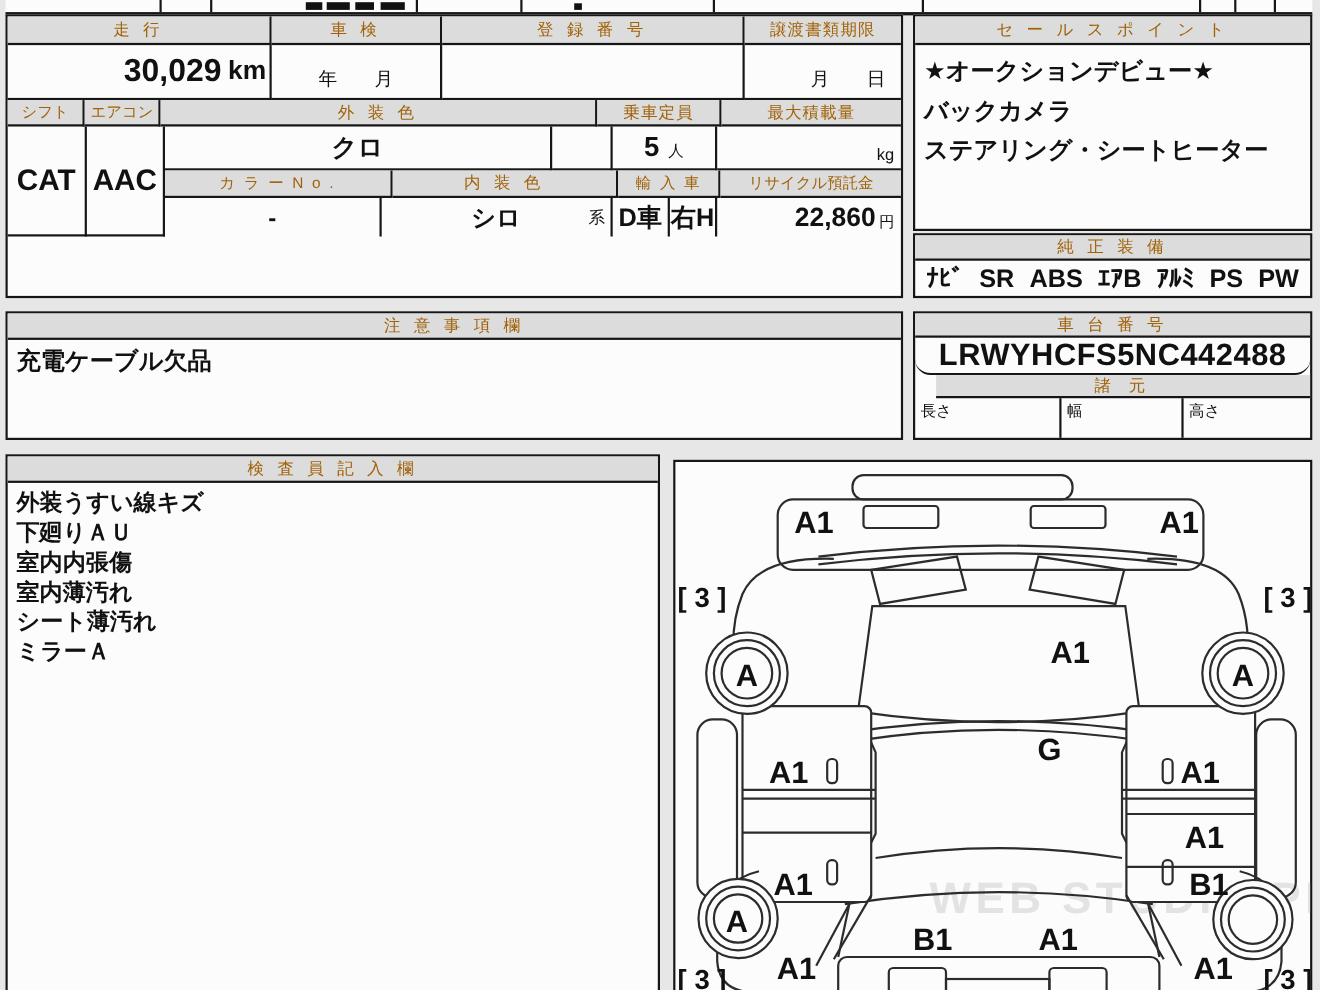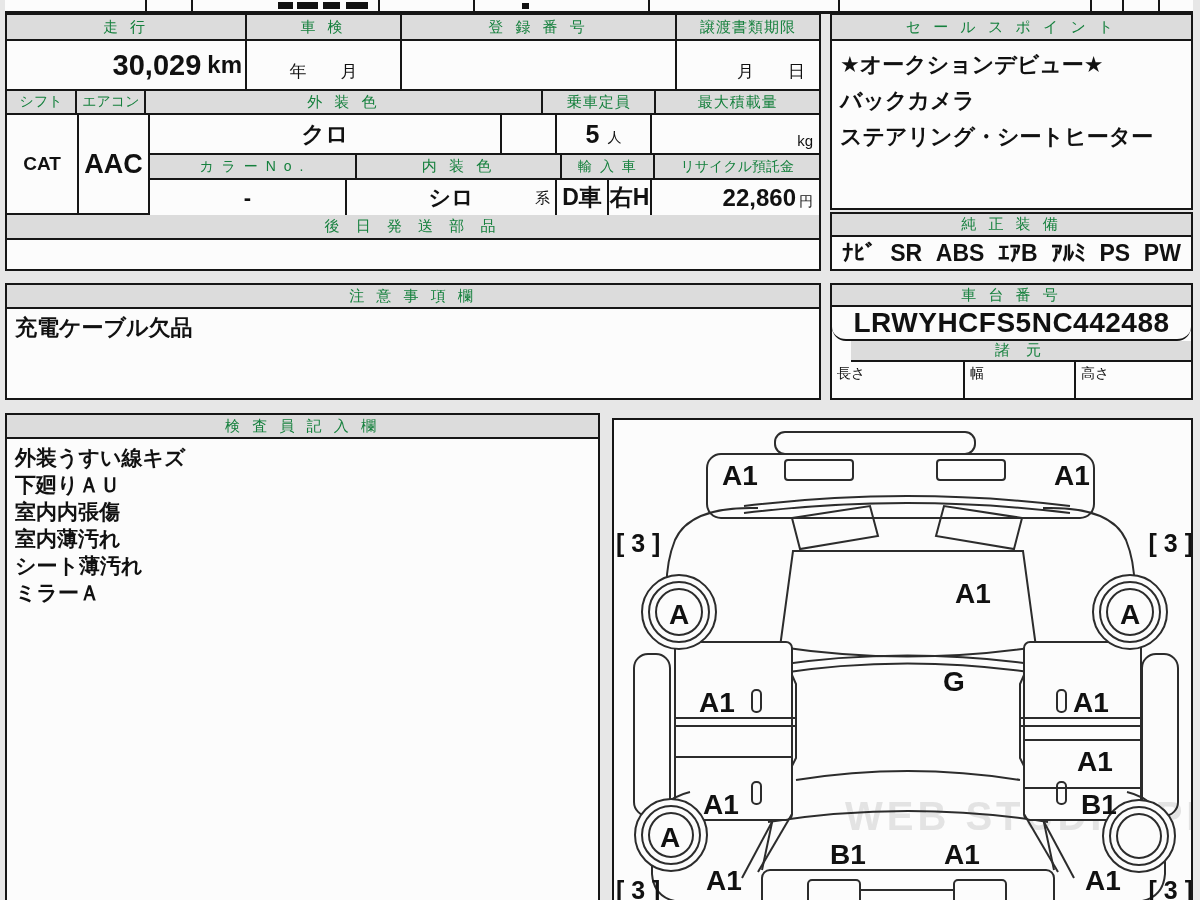--- a/index.html
+++ b/index.html
@@ -1,21 +1,21 @@
 <!DOCTYPE html>
 <html><head>
 <meta charset="utf-8">
 <style>
   html,body{margin:0;padding:0;background:#e7e7e7;}
   #page{position:relative;width:1200px;height:900px;background:#e7e7e7;overflow:hidden;
         font-family:"Liberation Sans","DejaVu Sans",sans-serif;color:#111;}
   .abs{position:absolute;}
   .box{position:absolute;background:#fcfcfc;border:2px solid #161616;box-sizing:border-box;}
   .hdr{background:#dcdcdc;display:flex;align-items:center;justify-content:center;
-       font-size:15px;letter-spacing:4px;color:#15803d;box-sizing:border-box;}
+       font-size:15px;letter-spacing:4px;color:#a16207;box-sizing:border-box;}
   .row{display:flex;}
   .c{border-right:2px solid #161616;border-bottom:2px solid #161616;box-sizing:border-box;
      position:relative;display:flex;align-items:center;justify-content:center;}
   .nr{border-right:none;}
   .nb{border-bottom:none;}
   .val{font-weight:bold;}
   .frag{position:absolute;background:#111;}
   .divline{position:absolute;top:0;bottom:0;width:2px;background:#161616;}
   .salesline{font-size:22px;font-weight:bold;line-height:36px;white-space:nowrap;}
   .inspline{font-size:21px;font-weight:bold;line-height:27px;white-space:nowrap;}
@@ -92,21 +92,21 @@
       <div class="c hdr" style="width:116px;letter-spacing:1px;">
           <span>乗車定員</span>
         </div>
       <div class="c hdr nr" style="width:167px;letter-spacing:1px;">
           <span>最大積載量</span>
         </div>
     </div>
 
     <div class="row" style="height:100px;">
       <div class="c" style="width:72px;">
-          <span class="val" style="font-size:19px;">CAT</span>
+          <span class="val" style="font-size:27px;">CAT</span>
         </div>
       <div class="c" style="width:71px;">
           <span class="val" style="font-size:27px;">AAC</span>
         </div>
       <div style="width:669px;display:flex;flex-direction:column;">
         <div class="row" style="height:40px;">
           <div class="c" style="width:352px;">
               <span class="val" style="font-size:23px;">クロ</span>
             </div>
           <div class="c" style="width:55px;"></div>
@@ -147,25 +147,20 @@
               <span class="val" style="font-size:23px;">右H</span>
             </div>
           <div class="c nb nr" style="width:167px;justify-content:flex-end;padding-right:6px;">
             <span class="val" style="font-size:24px;">22,860</span>
             <span style="font-size:14px;margin-left:3px;margin-top:8px;">円</span>
           </div>
         </div>
       </div>
     </div>
 
-    <div class="row" style="height:25px;">
-      <div class="c hdr nr" style="width:812px;letter-spacing:6px;">
-          <span>後 日 発 送 部 品</span>
-        </div>
-    </div>
 
     <div class="row" style="height:29px;">
       <div class="c nr nb" style="width:812px;"></div>
     </div>
   </div>
 
   <div class="box" style="left:830px;top:13px;width:363px;height:197px;">
     <div class="hdr" style="height:26px;border-bottom:2px solid #161616;">
       <span>セ ー ル ス ポ イ ン ト</span>
     </div>

